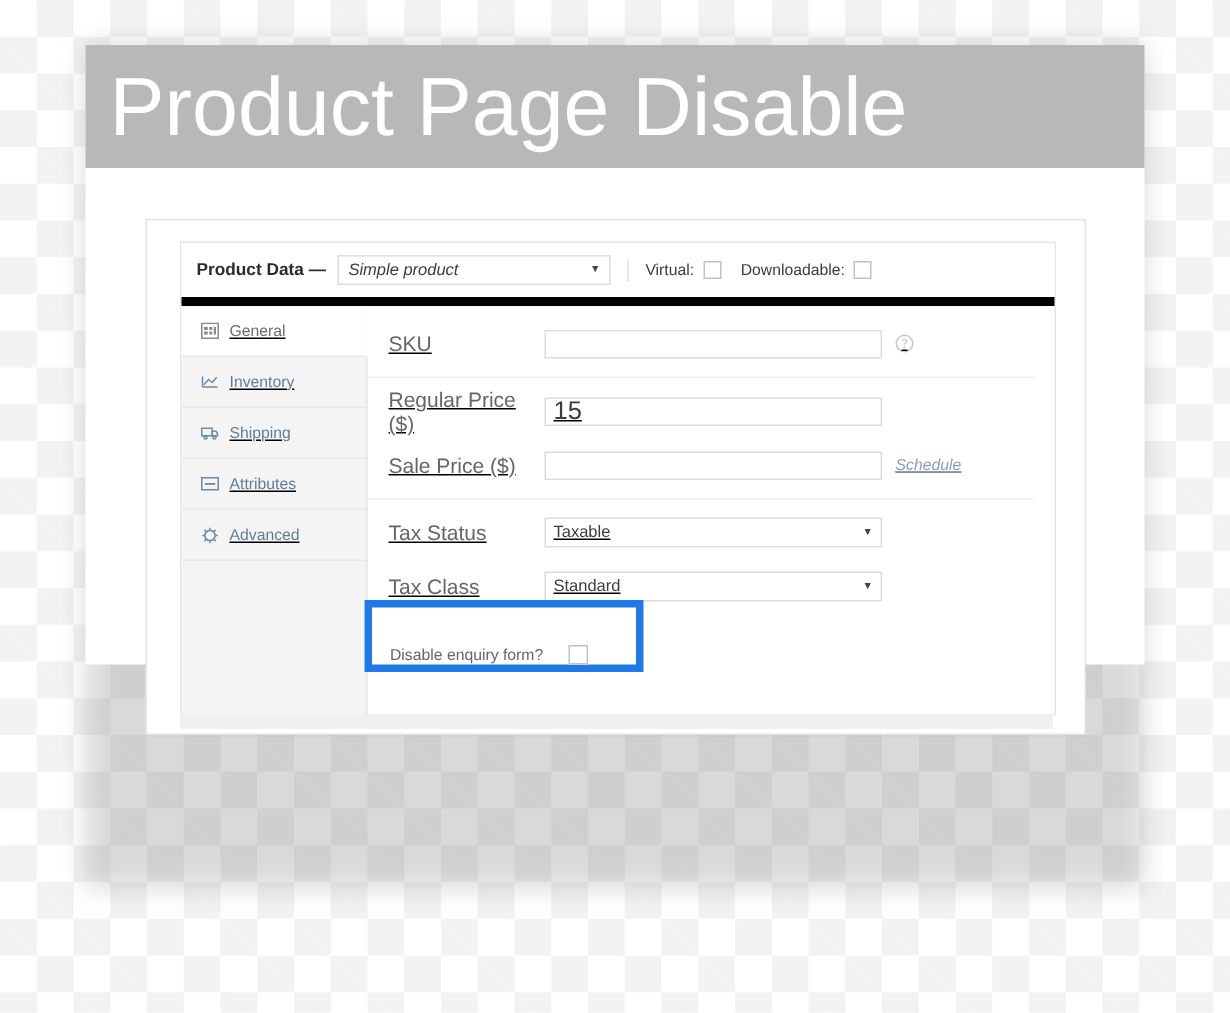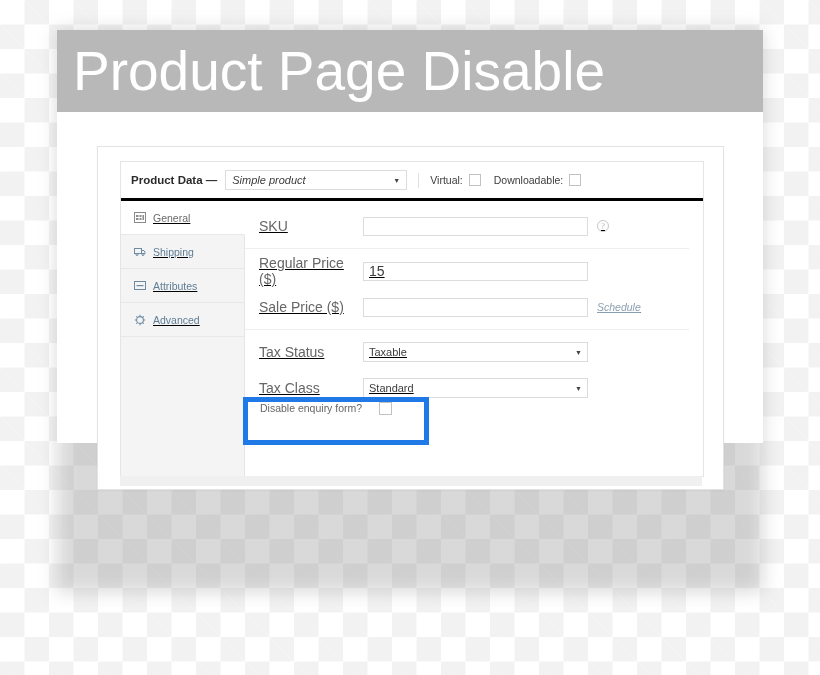--- a/index.html
+++ b/index.html
@@ -85,21 +85,21 @@
     left: 22px;
     top: 14px;
     width: 582px;
     height: 314px;
     background: #ffffff;
     border: 1px solid #e5e5e5;
   }
 
   .panel-header {
     height: 36px;
-    border-bottom: 3px solid #000000;
+    border-bottom: 6px solid #000000;
     display: flex;
     align-items: center;
     padding: 0 10px;
     background: #ffffff;
   }
   .panel-header-title {
     font-size: 11.5px;
     font-weight: bold;
     color: #2b2b2b;
     margin-right: 8px;
@@ -210,21 +210,21 @@
     font-size: 14px;
     color: #666666;
     flex: 0 0 auto;
   }
   .ftext {
     width: 225px;
     height: 19px;
     border: 1px solid #dcdcdc;
     background: #ffffff;
     box-sizing: border-box;
-    font-size: 14px;
+    font-size: 17px;
     color: #3c3c3c;
     padding: 0 5px;
     display: flex;
     align-items: center;
   }
   .fselect {
     position: relative;
     width: 225px;
     height: 20px;
     border: 1px solid #dcdcdc;
@@ -277,21 +277,21 @@
   .highlight-wrap {
     position: absolute;
     left: -2px;
     top: 196px;
     width: 186px;
     height: 48px;
     border: 5px solid #1f7ae8;
     box-sizing: border-box;
     background: #ffffff;
     display: flex;
-    align-items: flex-start;
+    align-items: flex-end;
     padding-left: 12px;
   }
   .highlight-wrap .hl-label {
     font-size: 10.5px;
     color: #666666;
     margin-right: 17px;
   }
   .hl-cbox {
     width: 13px;
     height: 13px;
@@ -361,20 +361,29 @@
                   <rect x="2" y="3" width="2.5" height="2" fill="#8a8a8a"></rect>
                   <rect x="5.5" y="3" width="2" height="2" fill="#8a8a8a"></rect>
                   <rect x="2" y="6" width="2.5" height="2" fill="#8a8a8a"></rect>
                   <rect x="5.5" y="6" width="2" height="2" fill="#8a8a8a"></rect>
                   <rect x="8.5" y="3" width="1.5" height="5" fill="#8a8a8a"></rect>
                 </svg>
               </span>
               <span>General</span>
             </div>
 
+            <div class="tab">
+              <span class="ticon">
+                <svg width="12" height="11" viewBox="0 0 12 11">
+                  <path d="M1 9 L1 2 M1 9 L11 9" fill="none" stroke="#6d8ba3" stroke-width="1"></path>
+                  <path d="M2 7.5 L5 4 L7.5 6 L10.5 2.5" fill="none" stroke="#6d8ba3" stroke-width="1"></path>
+                </svg>
+              </span>
+              <span>Inventory</span>
+            </div>
 
             <div class="tab">
               <span class="ticon">
                 <svg width="12" height="11" viewBox="0 0 12 11">
                   <rect x="0.5" y="2.5" width="7" height="5" fill="none" stroke="#6d8ba3"></rect>
                   <path d="M7.5 4.5 L10 4.5 L11 6 L11 7.5 L7.5 7.5 Z" fill="none" stroke="#6d8ba3"></path>
                   <circle cx="3" cy="8.6" r="1" fill="none" stroke="#6d8ba3"></circle>
                   <circle cx="9" cy="8.6" r="1" fill="none" stroke="#6d8ba3"></circle>
                 </svg>
               </span>

